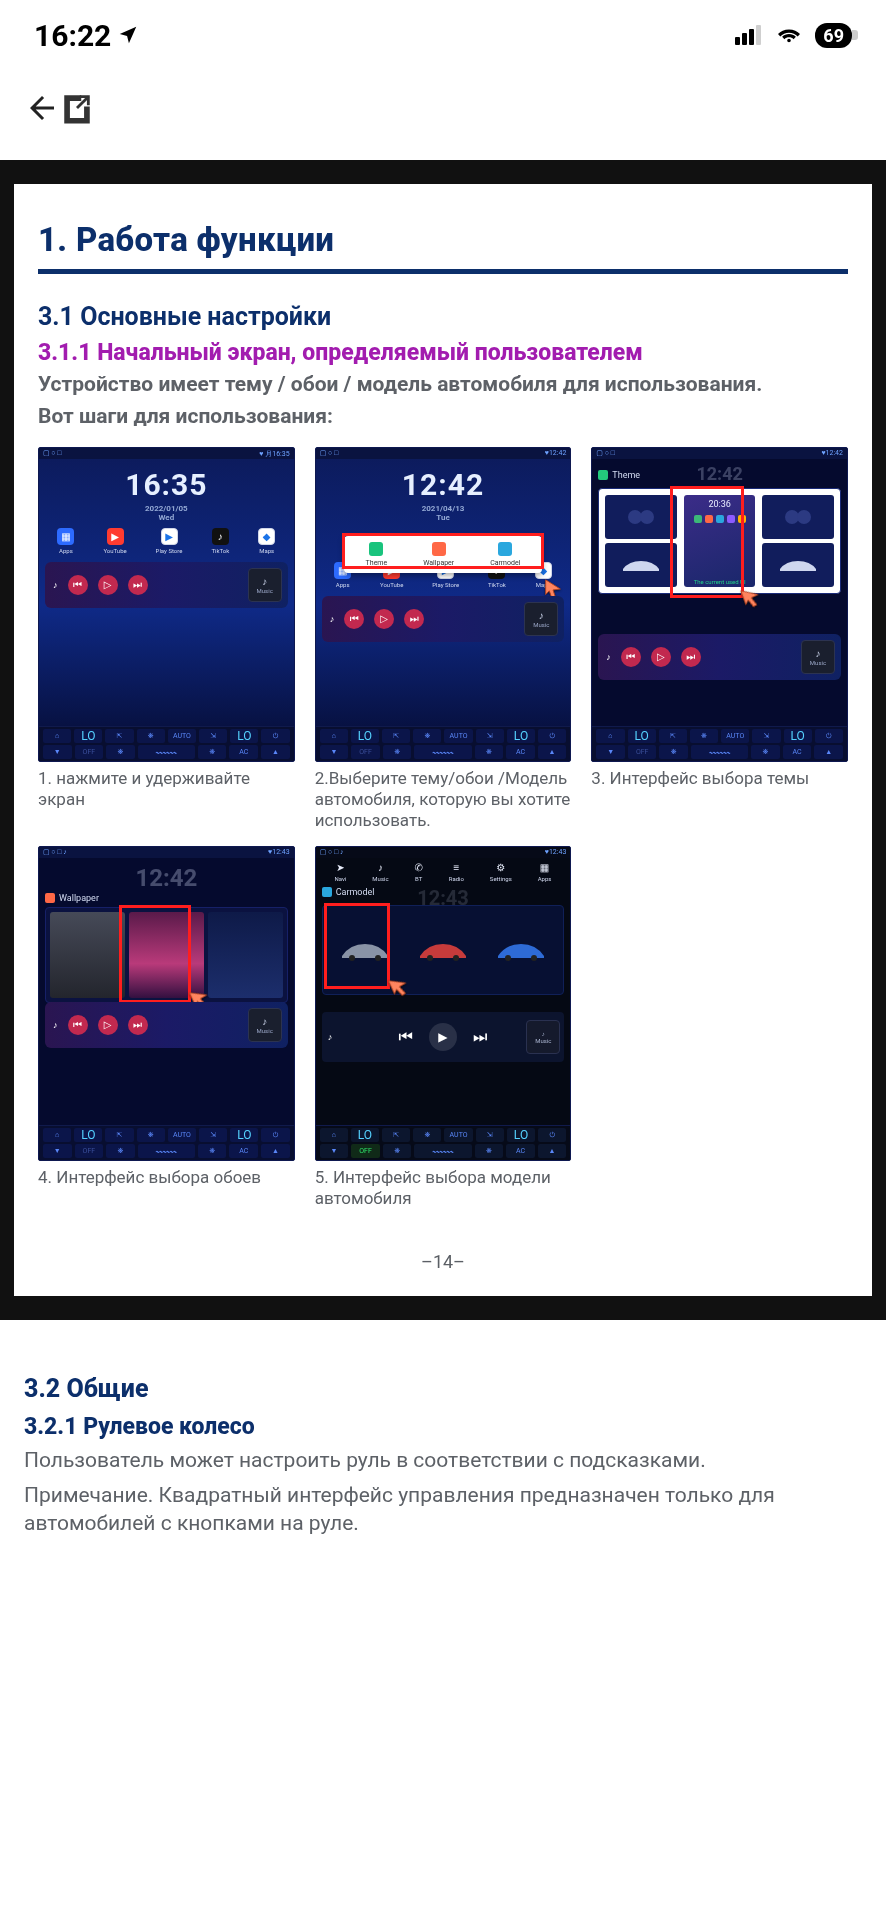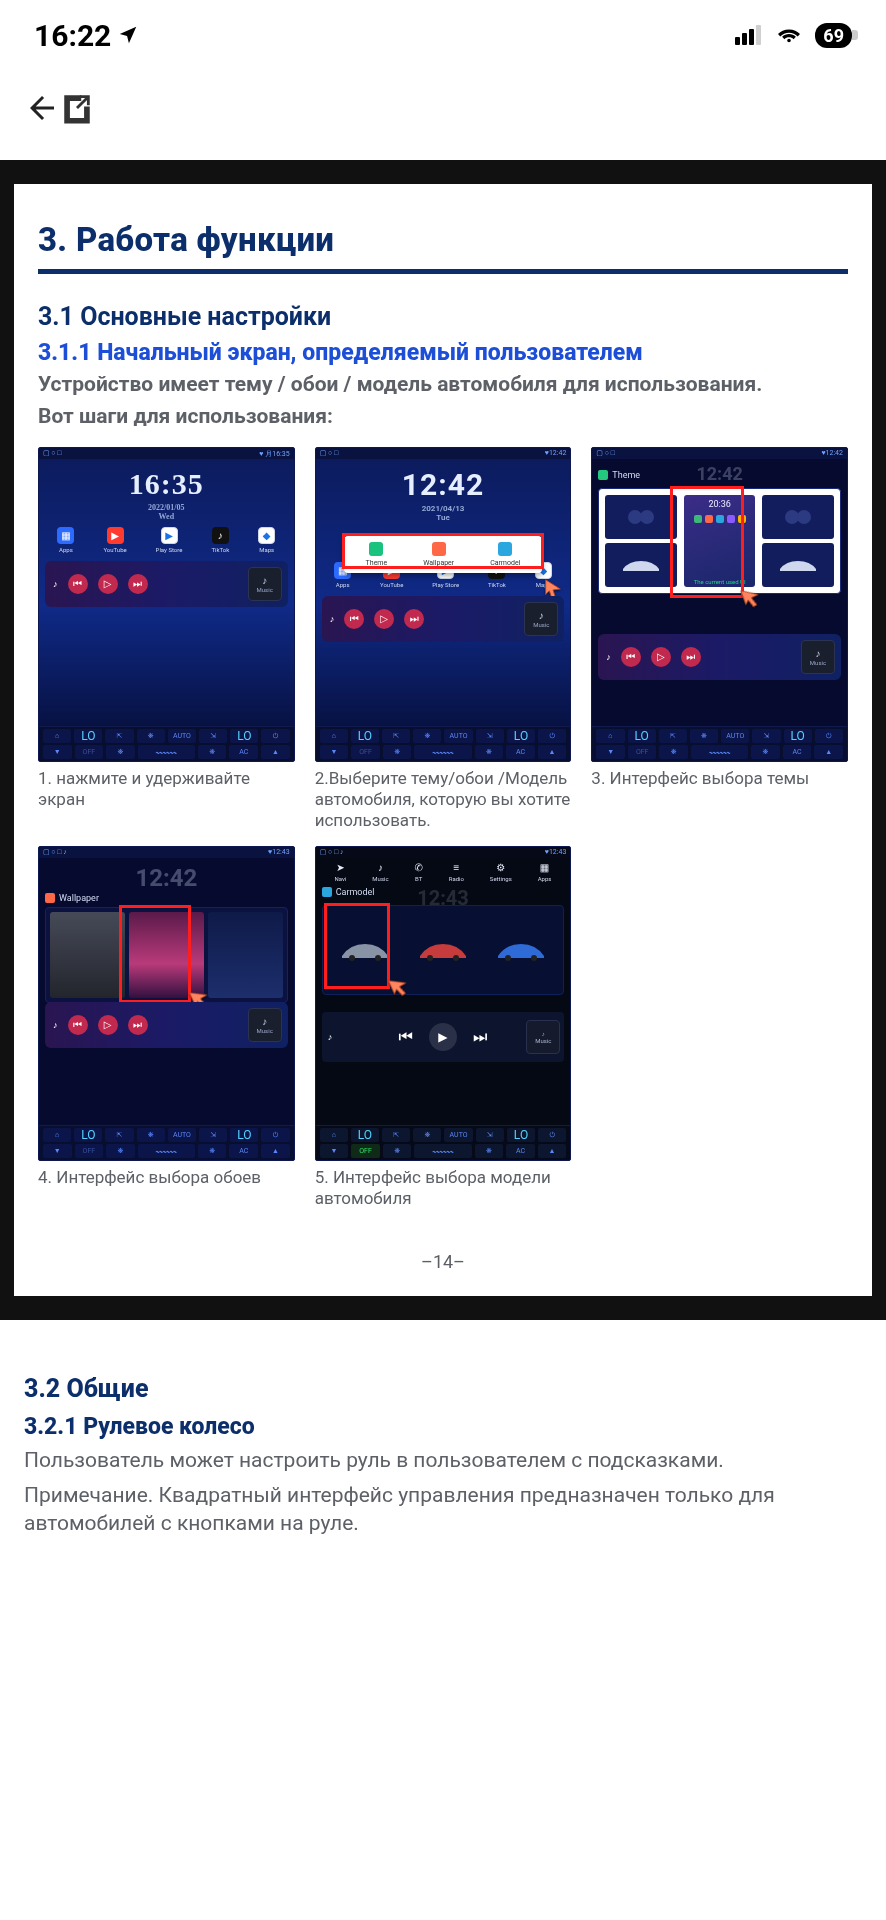--- a/index.html
+++ b/index.html
@@ -89,21 +89,21 @@
     border: 0;
     border-top: 5px solid #0c2f6b;
     margin: 10px 0 28px 0;
   }
   .sec-31 {
     color: #0c2f6b;
     font-weight: 700;
     font-size: 25px;
   }
   .sec-311 {
-    color: #1d4ed8;
+    color: #a21caf;
     font-weight: 800;
     font-size: 23px;
     margin-top: 8px;
   }
   .desc {
     color: #5d6167;
     font-size: 21px;
     margin-top: 4px;
     line-height: 1.35;
     font-weight: bold;
@@ -312,36 +312,36 @@
     <svg width="34" height="34" viewBox="0 0 24 24">
       <path d="M4 20h14v-8h2v10H4V4h10v2H6v14z" fill="none" stroke="#333" stroke-width="2"></path>
       <path d="M14 4h6v6" fill="none" stroke="#333" stroke-width="2"></path>
       <path d="M20 4l-8 8" fill="none" stroke="#333" stroke-width="2"></path>
     </svg>
   </div>
 </div>
 
 <div class="doc-wrap">
   <div class="doc-page">
-    <div class="sec-3">3. Работа функции</div>
+    <div class="sec-3">1. Работа функции</div>
     <hr class="sec-rule">
     <div class="sec-31">3.1 Основные настройки</div>
     <div class="sec-311">3.1.1 Начальный экран, определяемый пользователем</div>
     <div class="desc">Устройство имеет тему / обои / модель автомобиля для использования.</div>
     <div class="desc">Вот шаги для использования:</div>
 
     <div class="thumb-grid">
 
       <div class="thumb-cell">
         <div class="thumb" style="background:linear-gradient(180deg,#0c1a5a,#0f2a88 50%,#050a2e);">
           <div class="statusmini">
             <span>▢ ○ □</span>
             <span>♥ 月16:35</span>
           </div>
-          <div class="clock" style="margin-top:8px;font-family:Liberation Serif, serif;">
+          <div class="clock" style="margin-top:8px;">
             <div class="t">16:35</div>
             <div class="d"><span>2022/01/05</span><br><span>Wed</span></div>
           </div>
           <div class="appsrow">
               <div class="app">
                 <div class="ico" style="background: rgb(45, 107, 255);">▦</div>
                 <span>Apps</span>
               </div>
               <div class="app">
                 <div class="ico" style="background: rgb(255, 59, 48);">▶</div>
@@ -747,15 +747,15 @@
 
     </div>
 
     <div class="page-num">–14–</div>
   </div>
 </div>
 
 <div class="after-doc">
   <div class="sec-32">3.2 Общие</div>
   <div class="sec-321">3.2.1 Рулевое колесо</div>
-  <div class="para">Пользователь может настроить руль в пользователем с подсказками.</div>
+  <div class="para">Пользователь может настроить руль в соответствии с подсказками.</div>
   <div class="para">Примечание. Квадратный интерфейс управления предназначен только для автомобилей с кнопками на руле.</div>
 </div>
 
 </body></html>

